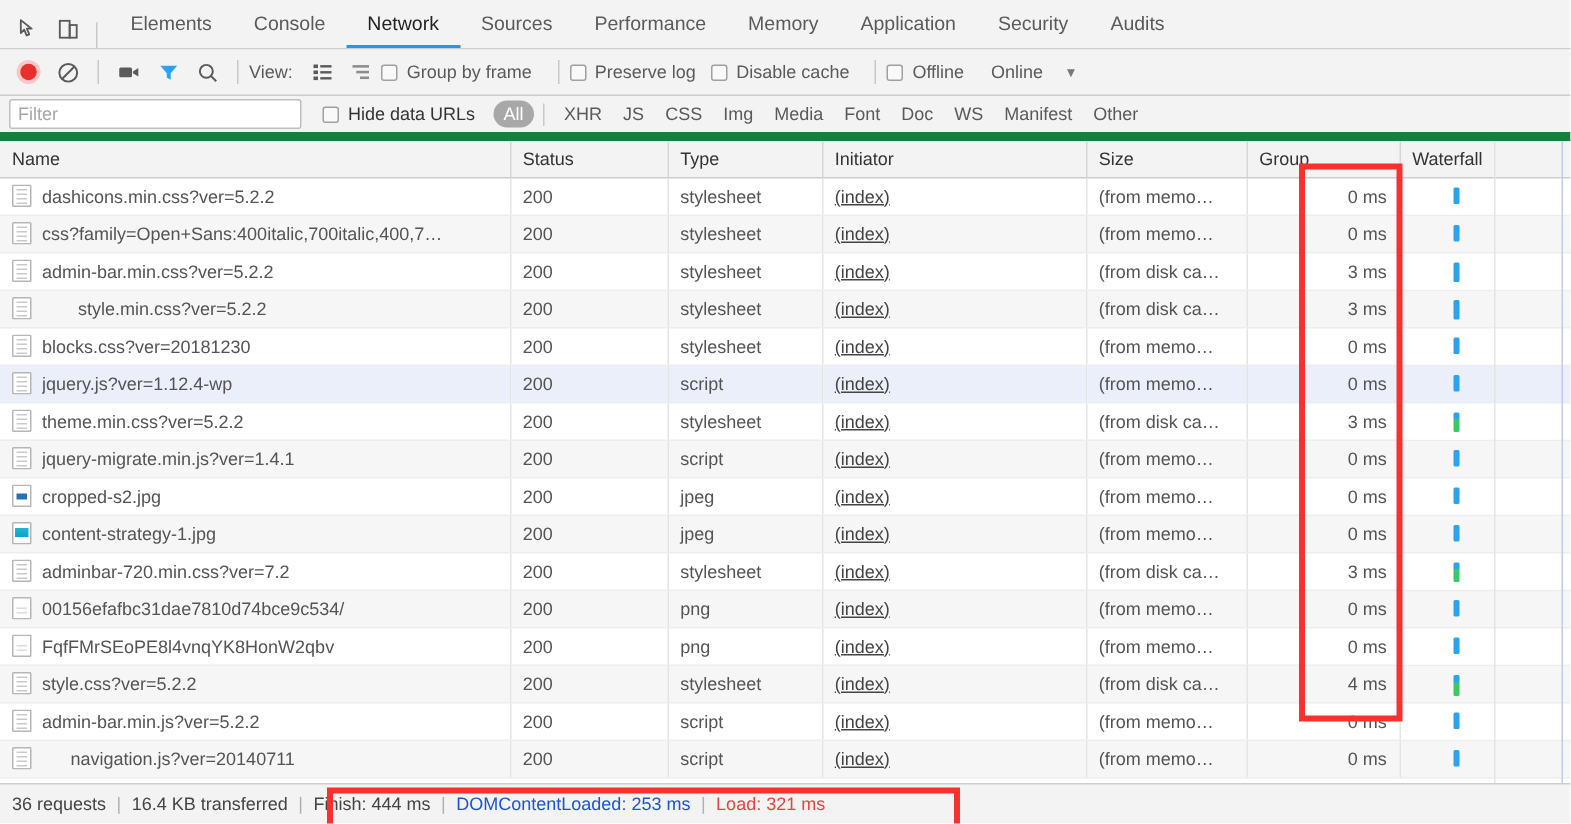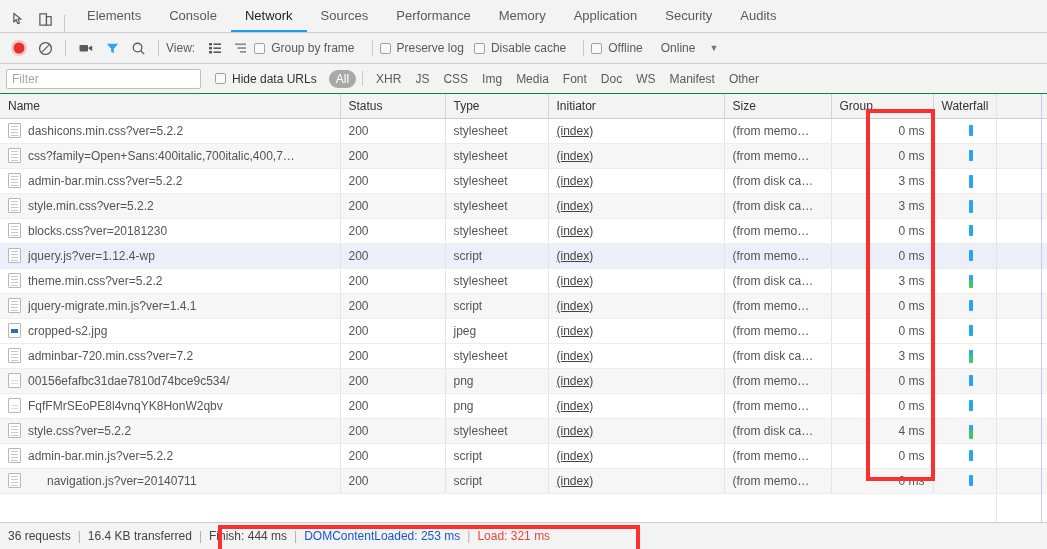--- a/index.html
+++ b/index.html
@@ -28,21 +28,21 @@
   .tbtn{width:26px;height:24px;display:flex;align-items:center;justify-content:center;cursor:pointer;}
   .vsep{width:1px;height:16px;background:#c8c8c8;margin:0 7px;}
   .lbl{margin-right:7px;color:#5a5a5a;white-space:nowrap;}
   .chk{width:11px;height:11px;border:1px solid #a0a0a0;background:#f9f9f9;border-radius:2px;
        display:inline-block;margin-right:6px;flex:none;box-sizing:border-box;}
   .chkwrap{display:flex;align-items:center;cursor:pointer;margin-right:10px;white-space:nowrap;}
   .caret{margin-left:14px;color:#777;font-size:9px;cursor:pointer;}
   .online-txt{margin-left:8px;color:#5a5a5a;white-space:nowrap;}
 
   
-  .filterbar{height:30px;min-height:30px;background:#f3f3f3;border-bottom:1px solid #15803d;
+  .filterbar{height:30px;min-height:30px;background:#f3f3f3;border-bottom:6px solid #15803d;
              display:flex;align-items:center;padding:0 0 0 6px;box-sizing:border-box;}
   .filter-input{width:195px;height:20px;border:1px solid #bfbfbf;background:#fff;border-radius:2px;
         font-family:inherit;font-size:12px;color:#333;padding:0 5px;box-sizing:border-box;outline:none;}
   .filter-input::placeholder{color:#a6a6a6;}
   .ftypes{display:flex;align-items:center;margin-left:2px;}
   .ftype{padding:2px 7px;border-radius:9px;color:#5a5a5a;font-size:12px;cursor:pointer;white-space:nowrap;}
   .ftype.sel{background:#a8a8a8;color:#fff;}
   .fsep{width:1px;height:15px;background:#c8c8c8;margin:0 6px;}
 
   
@@ -287,21 +287,21 @@
             <td class="c-size">(from disk ca…</td>
             <td class="c-time">3 ms</td>
             <td class="c-wf">
               <div class="wfbar" style="left: 35px; height: 13px; background: rgb(42, 163, 240);"></div>
             </td>
           </tr>
           <tr class="even">
             <td class="c-name">
               <div class="namecell">
                 <span class="ficon doc"></span>
-                <span style="overflow: hidden; text-overflow: ellipsis; white-space: nowrap;">style.min.css?ver=5.2.2</span>
+                <span style="overflow: hidden; text-overflow: ellipsis; white-space: nowrap; margin-left: 24px;">style.min.css?ver=5.2.2</span>
               </div>
             </td>
             <td class="c-status">200</td>
             <td class="c-type">stylesheet</td>
             <td class="c-init"><a>(index)</a></td>
             <td class="c-size">(from disk ca…</td>
             <td class="c-time">3 ms</td>
             <td class="c-wf">
               <div class="wfbar" style="left: 35px; height: 13px; background: rgb(42, 163, 240);"></div>
             </td>
@@ -368,20 +368,36 @@
             <td class="c-time">0 ms</td>
             <td class="c-wf">
               <div class="wfbar" style="left: 35px; height: 11px; background: rgb(42, 163, 240);"></div>
             </td>
           </tr>
           <tr class="odd">
             <td class="c-name">
               <div class="namecell">
                 <span class="ficon img1"></span>
                 <span style="overflow: hidden; text-overflow: ellipsis; white-space: nowrap;">cropped-s2.jpg</span>
+              </div>
+            </td>
+            <td class="c-status">200</td>
+            <td class="c-type">jpeg</td>
+            <td class="c-init"><a>(index)</a></td>
+            <td class="c-size">(from memo…</td>
+            <td class="c-time">0 ms</td>
+            <td class="c-wf">
+              <div class="wfbar" style="left: 35px; height: 11px; background: rgb(42, 163, 240);"></div>
+            </td>
+          </tr>
+          <tr class="even">
+            <td class="c-name">
+              <div class="namecell">
+                <span class="ficon img2"></span>
+                <span style="overflow: hidden; text-overflow: ellipsis; white-space: nowrap;">content-strategy-1.jpg</span>
               </div>
             </td>
             <td class="c-status">200</td>
             <td class="c-type">jpeg</td>
             <td class="c-init"><a>(index)</a></td>
             <td class="c-size">(from memo…</td>
             <td class="c-time">0 ms</td>
             <td class="c-wf">
               <div class="wfbar" style="left: 35px; height: 11px; background: rgb(42, 163, 240);"></div>
             </td>

